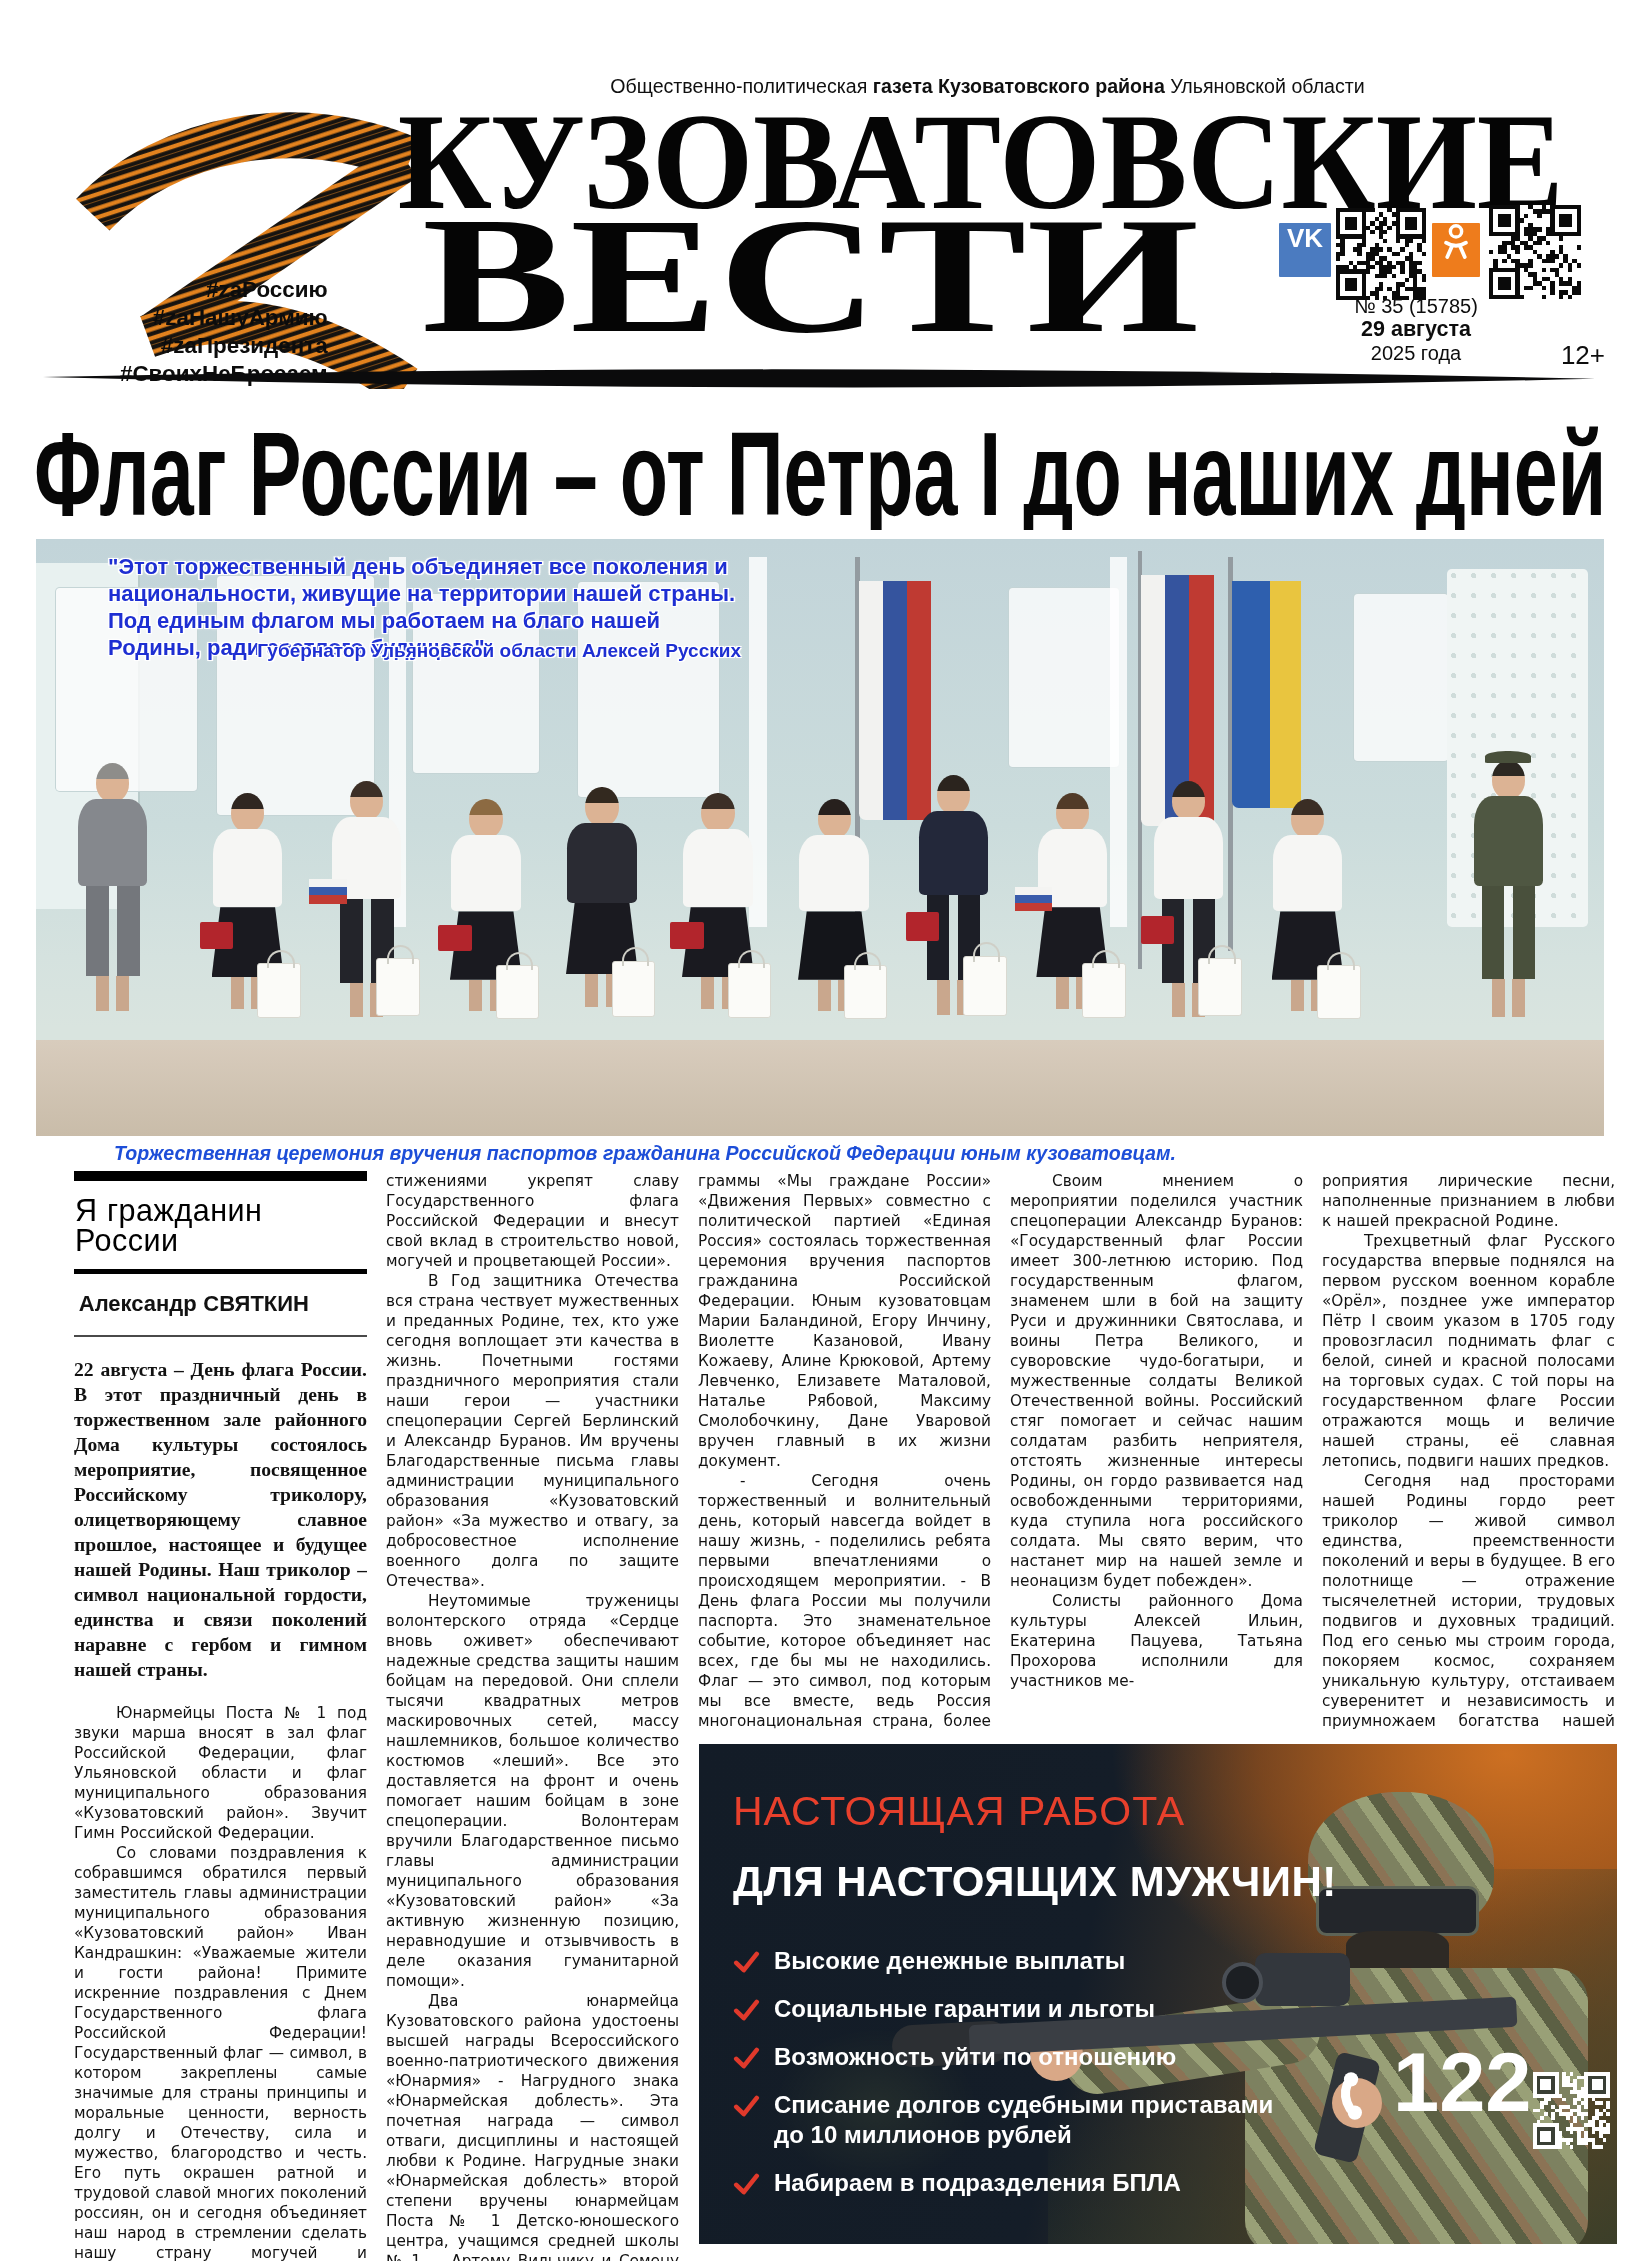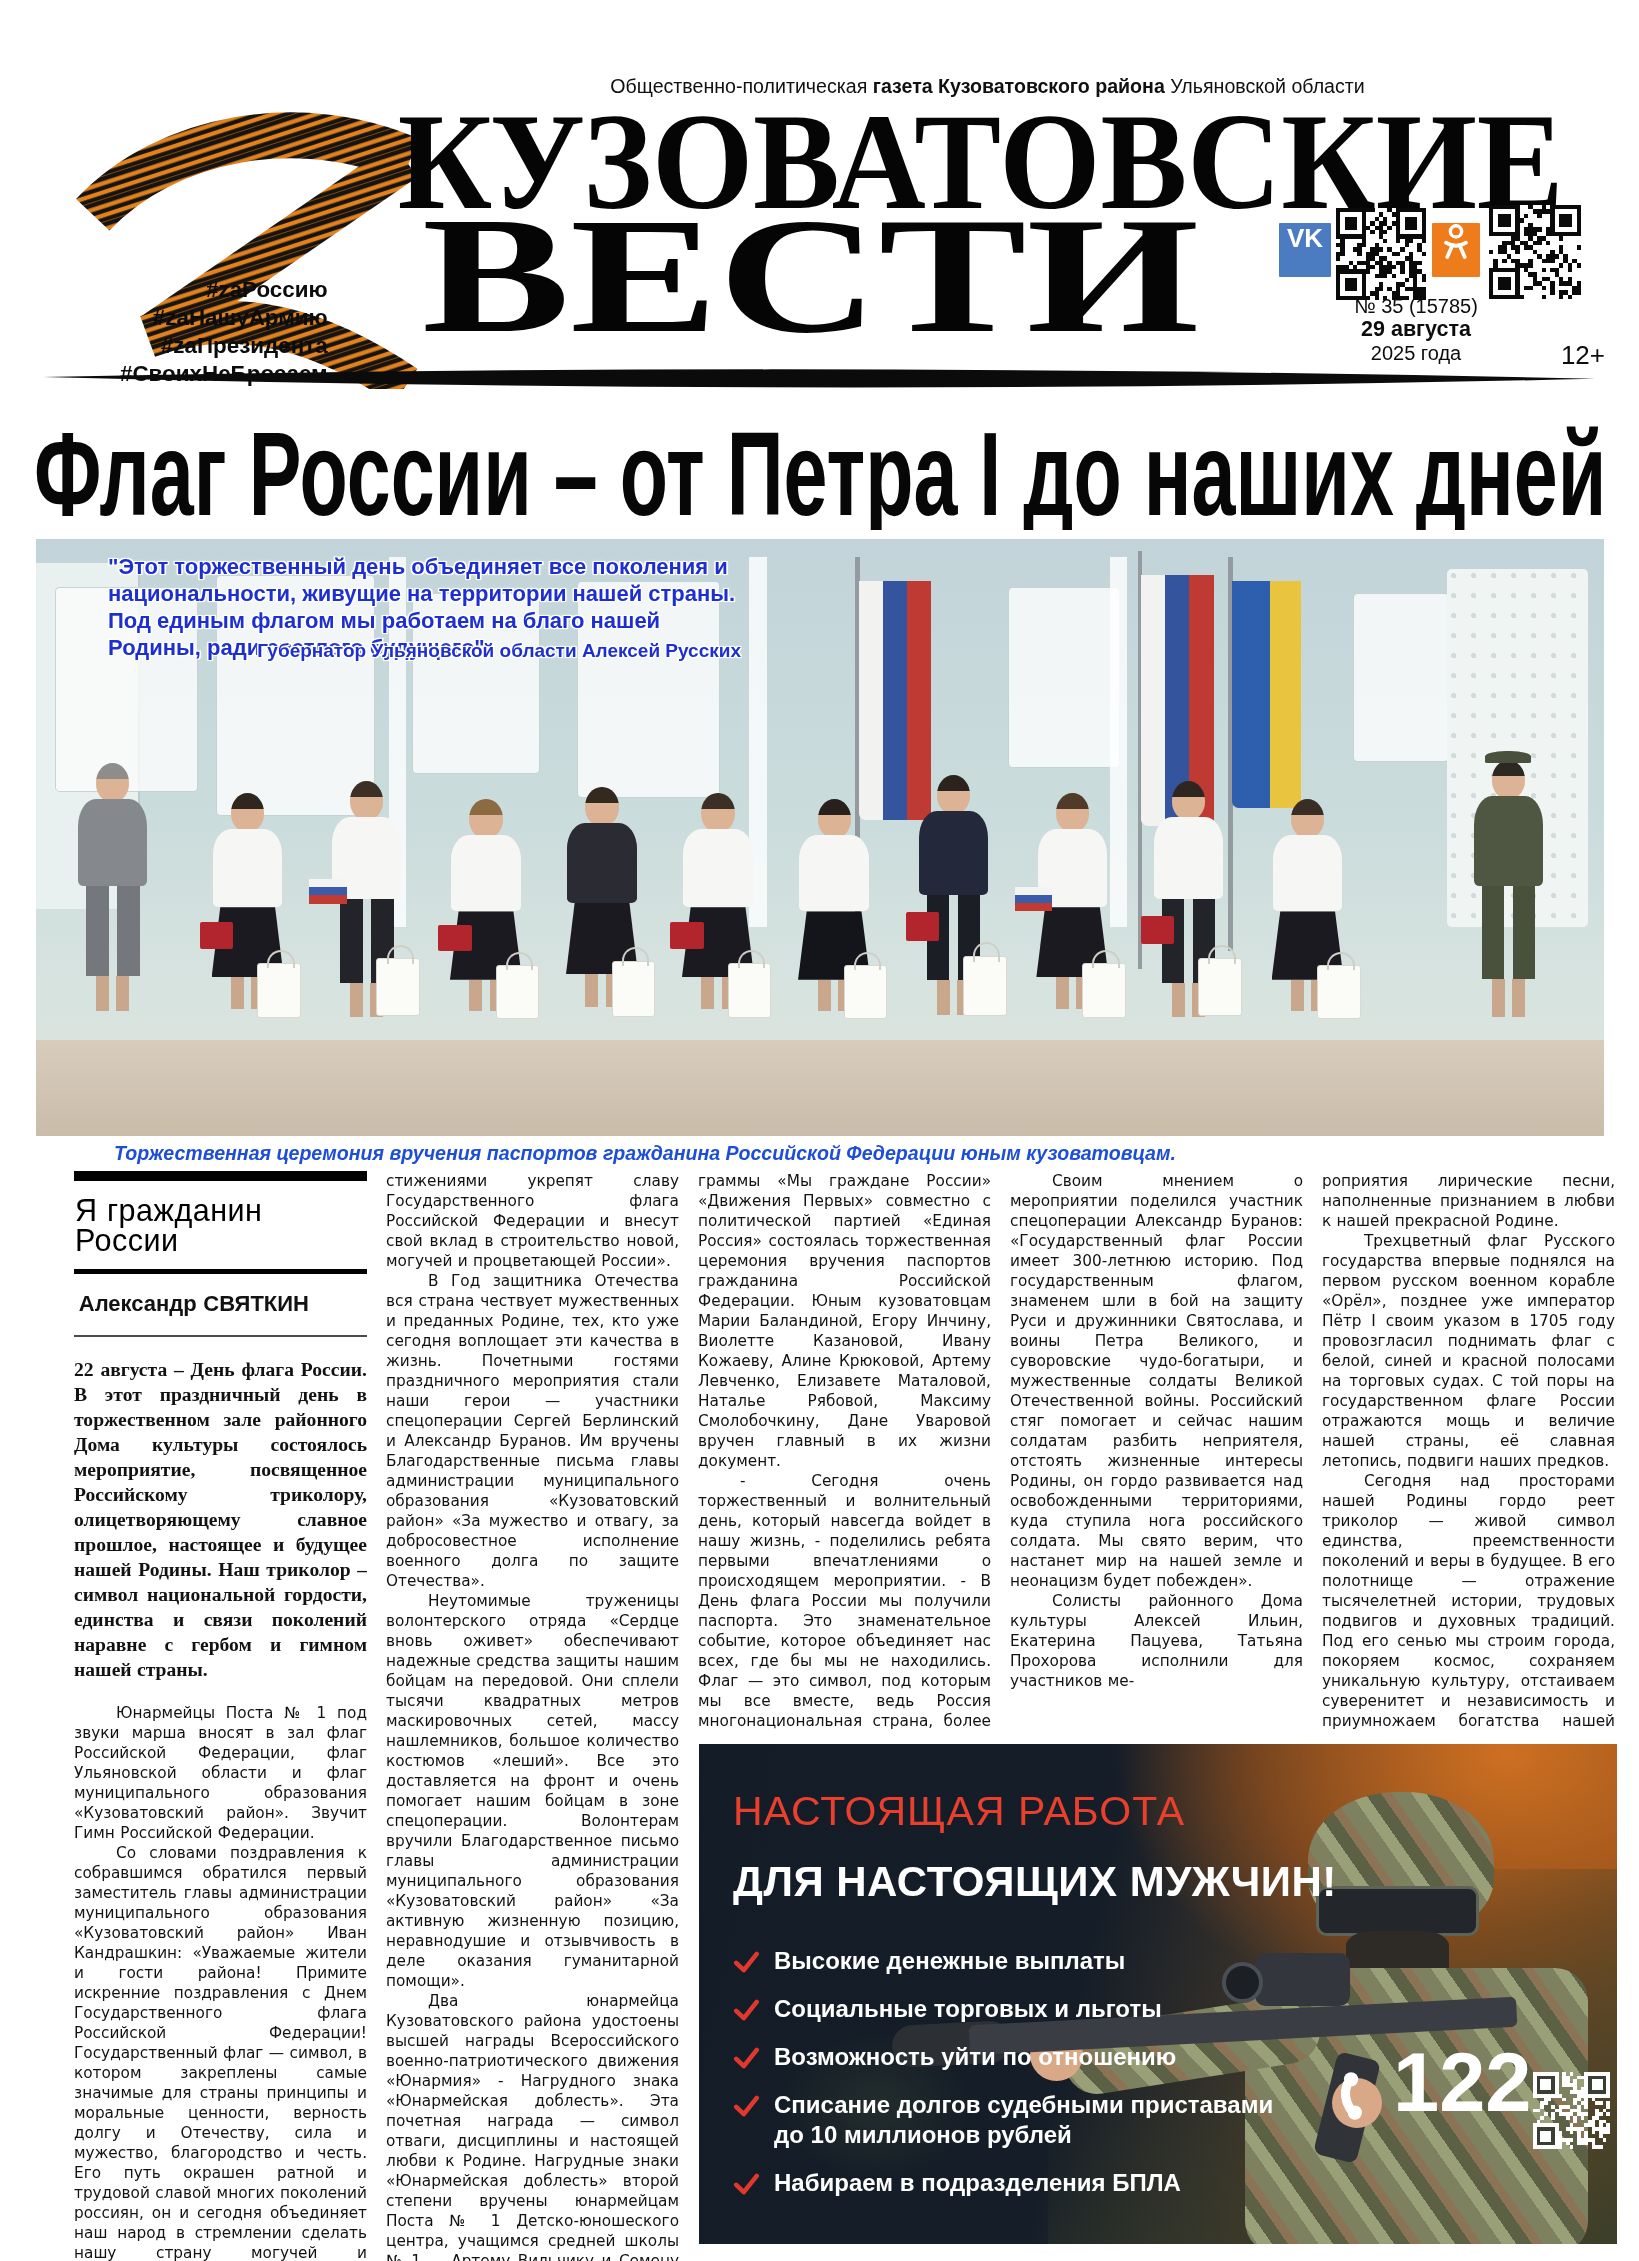--- a/index.html
+++ b/index.html
@@ -633,21 +633,21 @@
         <div class="brow">
           <svg class="chk" viewBox="0 0 100 100">
             <path d="M12 55 L40 82 L88 22" fill="none" stroke="#e0392b" stroke-width="17" stroke-linecap="round" stroke-linejoin="round"></path>
           </svg>
           <span>Высокие денежные выплаты</span>
         </div>
         <div class="brow">
           <svg class="chk" viewBox="0 0 100 100">
             <path d="M12 55 L40 82 L88 22" fill="none" stroke="#e0392b" stroke-width="17" stroke-linecap="round" stroke-linejoin="round"></path>
           </svg>
-          <span>Социальные торговых и льготы</span>
+          <span>Социальные гарантии и льготы</span>
         </div>
         <div class="brow">
           <svg class="chk" viewBox="0 0 100 100">
             <path d="M12 55 L40 82 L88 22" fill="none" stroke="#e0392b" stroke-width="17" stroke-linecap="round" stroke-linejoin="round"></path>
           </svg>
           <span>Возможность уйти по отношению</span>
         </div>
         <div class="brow">
           <svg class="chk" viewBox="0 0 100 100">
             <path d="M12 55 L40 82 L88 22" fill="none" stroke="#e0392b" stroke-width="17" stroke-linecap="round" stroke-linejoin="round"></path>

